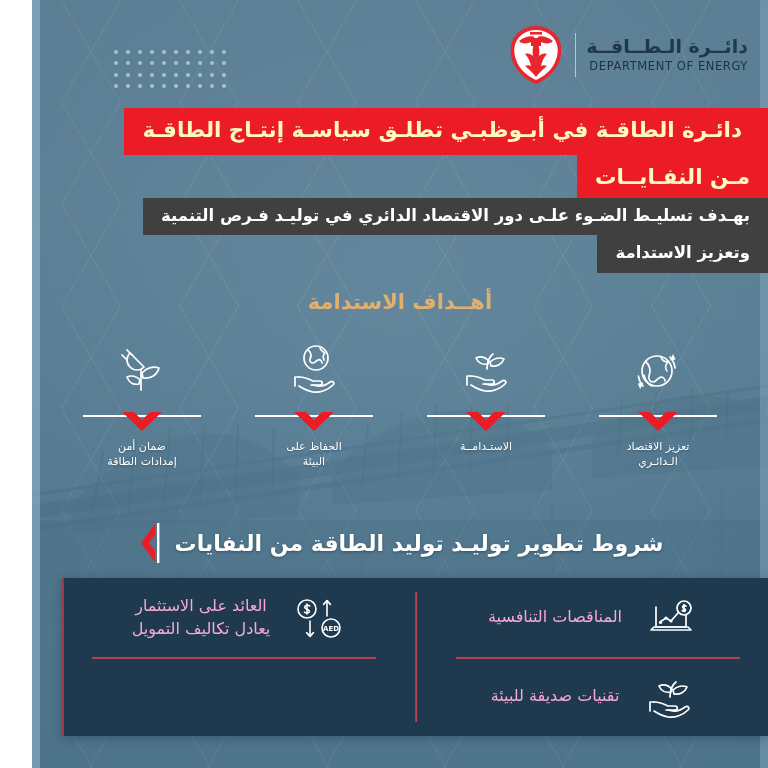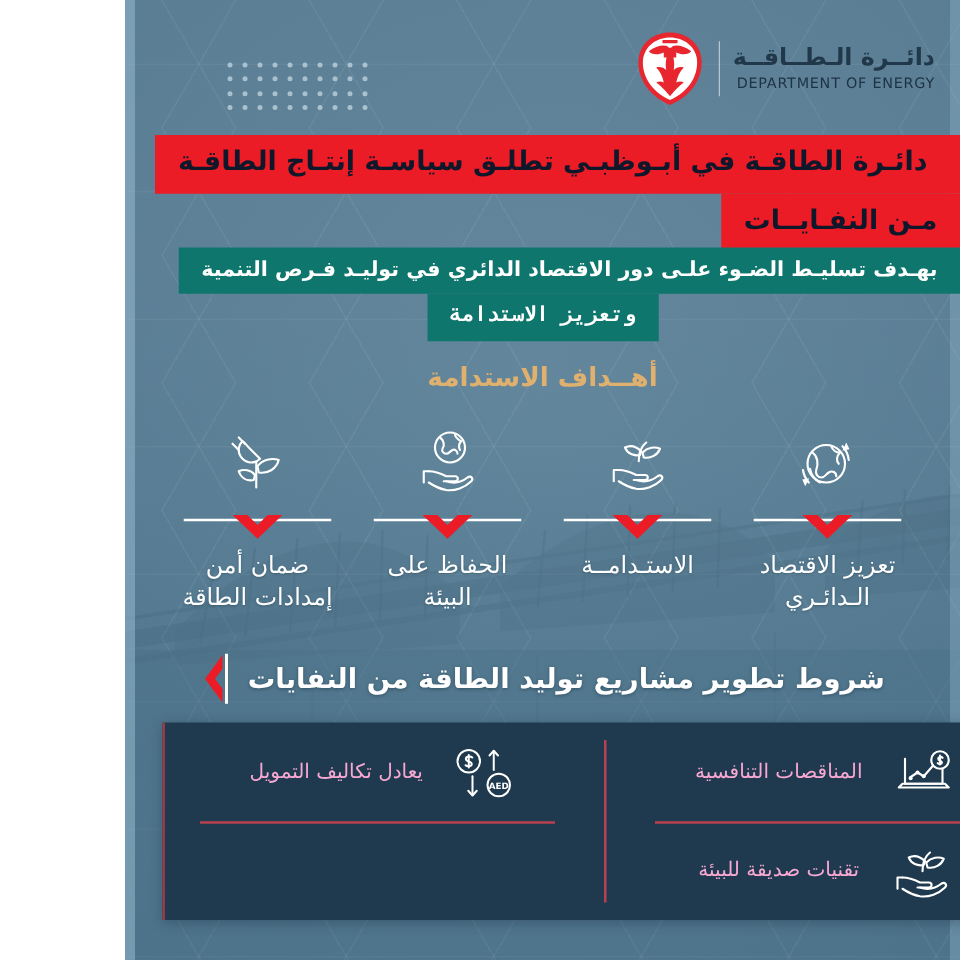--- a/index.html
+++ b/index.html
@@ -5,21 +5,21 @@
   * { margin:0; padding:0; box-sizing:border-box; }
 
   html, body {
     width:768px; height:768px;
     overflow:hidden;
     font-family:"DejaVu Sans", sans-serif;
   }
 
   #poster {
     position:relative;
-    width:668px; height:768px;
+    width:736px; height:768px;
     background:#5b8199;
     overflow:hidden;
     padding-left:48px;
   }
 
   
   .bg-base {
     position:absolute; inset:0;
     background:
       linear-gradient(180deg,
@@ -60,32 +60,32 @@
   .logo { position:absolute; right:20px; top:24px; display:flex; align-items:center; gap:10px; direction:rtl; }
   .logo-text { text-align:right; line-height:1; }
   .logo-ar { font-size:19px; font-weight:700; color:#21384a; letter-spacing:2px; white-space:nowrap; }
   .logo-en { font-size:11.5px; font-weight:400; color:#1d3244; letter-spacing:.6px; margin-top:5px; white-space:nowrap; }
   .logo-sep { width:1px; height:44px; background:rgba(255,255,255,.55); }
 
   
   .headline { position:absolute; left:0; right:0; top:108px; }
   .hl-row { display:flex; justify-content:flex-start; }
   .hl-bar {
-    background:#ec1c26; color:#0f172a;
+    background:#ec1c26; color:#fef9c3;
     font-size:21.5px; font-weight:700; letter-spacing:.3px;
     padding:9px 18px 11px 18px;
     white-space:nowrap; line-height:1.25;
   }
   .hl-bar.one { margin-right:0; padding-right:26px; }
   .hl-row.two { justify-content:flex-start;margin-left:33px; }
   .hl-bar.two { margin-right:0; }
 
   .subhead { position:absolute; left:0; right:0; top:198px; }
   .sh-bar {
-    background:#0f766e; color:#fff;
+    background:#404040; color:#fff;
     font-size:16.5px; font-weight:700; letter-spacing:.2px;
     padding:7px 18px 9px 18px;
     white-space:nowrap; line-height:1.3;
   }
 
   
   .sec-title {
     position:absolute; left:0; right:0; top:290px; text-align:center;
     color:#e0b06e; font-size:21px; font-weight:700; letter-spacing:1px;
   }
@@ -94,21 +94,21 @@
     position:absolute; left:30px; right:30px; top:340px;
     display:flex; justify-content:space-between; align-items:flex-start;
   }
   .obj { width:160px; display:flex; flex-direction:column; align-items:center; }
   .obj-icon { height:60px; display:flex; align-items:center; justify-content:center; }
   .obj-rule { position:relative; width:118px; height:18px; margin-top:12px; }
   .obj-rule .line { position:absolute; left:0; right:0; top:3px; height:2px; background:#fff; }
   .obj-rule .chev { position:absolute; left:50%; top:0; transform:translateX(-50%); }
   .obj-label {
     margin-top:10px; text-align:center; color:#fff;
-    font-size:19px; font-weight:400; line-height:1.35; letter-spacing:.4px;
+    font-size:11px; font-weight:400; line-height:1.35; letter-spacing:.4px;
     text-shadow:0 1px 2px rgba(20,45,60,.35);
   }
 
   
   .cond-banner {
     position:absolute; left:0; right:0; top:522px;
     display:flex; align-items:center; justify-content:center; gap:12px;
   }
   .cond-title {
     color:#fff; font-size:22px; font-weight:700; letter-spacing:.3px;
@@ -255,21 +255,21 @@
     </div>
     <div class="hl-row two" style="justify-content: flex-start;">
       <div class="hl-bar two">مـن النفـايــات</div>
     </div>
   </div>
 
   <div class="subhead">
     <div class="hl-row" style="justify-content: flex-start;">
       <div class="sh-bar">بهـدف تسليـط الضـوء علـى دور الاقتصاد الدائري في توليـد فـرص التنمية</div>
     </div>
-    <div class="hl-row" style="justify-content: center; font-family: Liberation Mono, monospace;">
+    <div class="hl-row" style="justify-content: flex-start;">
       <div class="sh-bar">وتعزيز الاستدامة</div>
     </div>
   </div>
 
   <div class="sec-title">أهــداف الاستدامة</div>
 
   <div class="objectives">
 
     <div class="obj">
       <div class="obj-icon">
@@ -365,21 +365,21 @@
       </div>
       <div class="obj-label">
         <div>ضمان أمن</div>
         <div>إمدادات الطاقة</div>
       </div>
     </div>
 
   </div>
 
   <div class="cond-banner">
-    <div class="cond-title">شروط تطوير مشاريع توليد الطاقة من النفايات</div>
+    <div class="cond-title">شروط تطوير توليـد توليد الطاقة من النفايات</div>
     <div class="cond-mark">
       <svg width="26" height="42" viewBox="0 0 26 42">
         <path d="M18 2 L4 21 L18 40 L18 29 L12 21 L18 13 Z" fill="#ec1c26"></path>
         <rect x="20" y="1" width="2.4" height="40" fill="#fff"></rect>
       </svg>
     </div>
   </div>
 
   <div class="panel">
     <div class="edge-l"></div>
@@ -415,20 +415,21 @@
             <path d="M16.8 10 C15.4 8.7 11.7 8.9 11.7 11.2 C11.7 13.6 16.4 12.8 16.4 15.2 C16.4 17.3 12.8 17.5 11.5 16.2"></path>
             <path d="M34 20 L34 5"></path>
               <path d="M30.6 8.4 L34 4.6 L37.4 8.4"></path>
             <circle cx="38" cy="32" r="9"></circle>
             <text x="38" y="35" fill="#fff" stroke="none" font-size="7" font-family="'DejaVu Sans',sans-serif" font-weight="700" text-anchor="middle">AED</text>
             <path d="M17 25 L17 40"></path>
               <path d="M13.6 36.6 L17 40.4 L20.4 36.6"></path>
           </svg>
         </div>
         <div class="cell-label">
+          <div>العائد على الاستثمار</div>
           <div>يعادل تكاليف التمويل</div>
         </div>
       </div>
 
       <div class="cell">
         <div class="cell-icon">
           <svg width="50" height="44" viewBox="0 0 50 44" fill="none" stroke="#fff" stroke-width="1.7" stroke-linecap="round" stroke-linejoin="round">
             <path d="M27 22 C27 15 29 10 33 7"></path>
             <path d="M29 14 C25 10 20 9 16 11 C18 16 23 18 28 17 Z"></path>
             <path d="M30 15 C34 11 40 10 44 12 C42 17 37 20 31 19 Z"></path>

